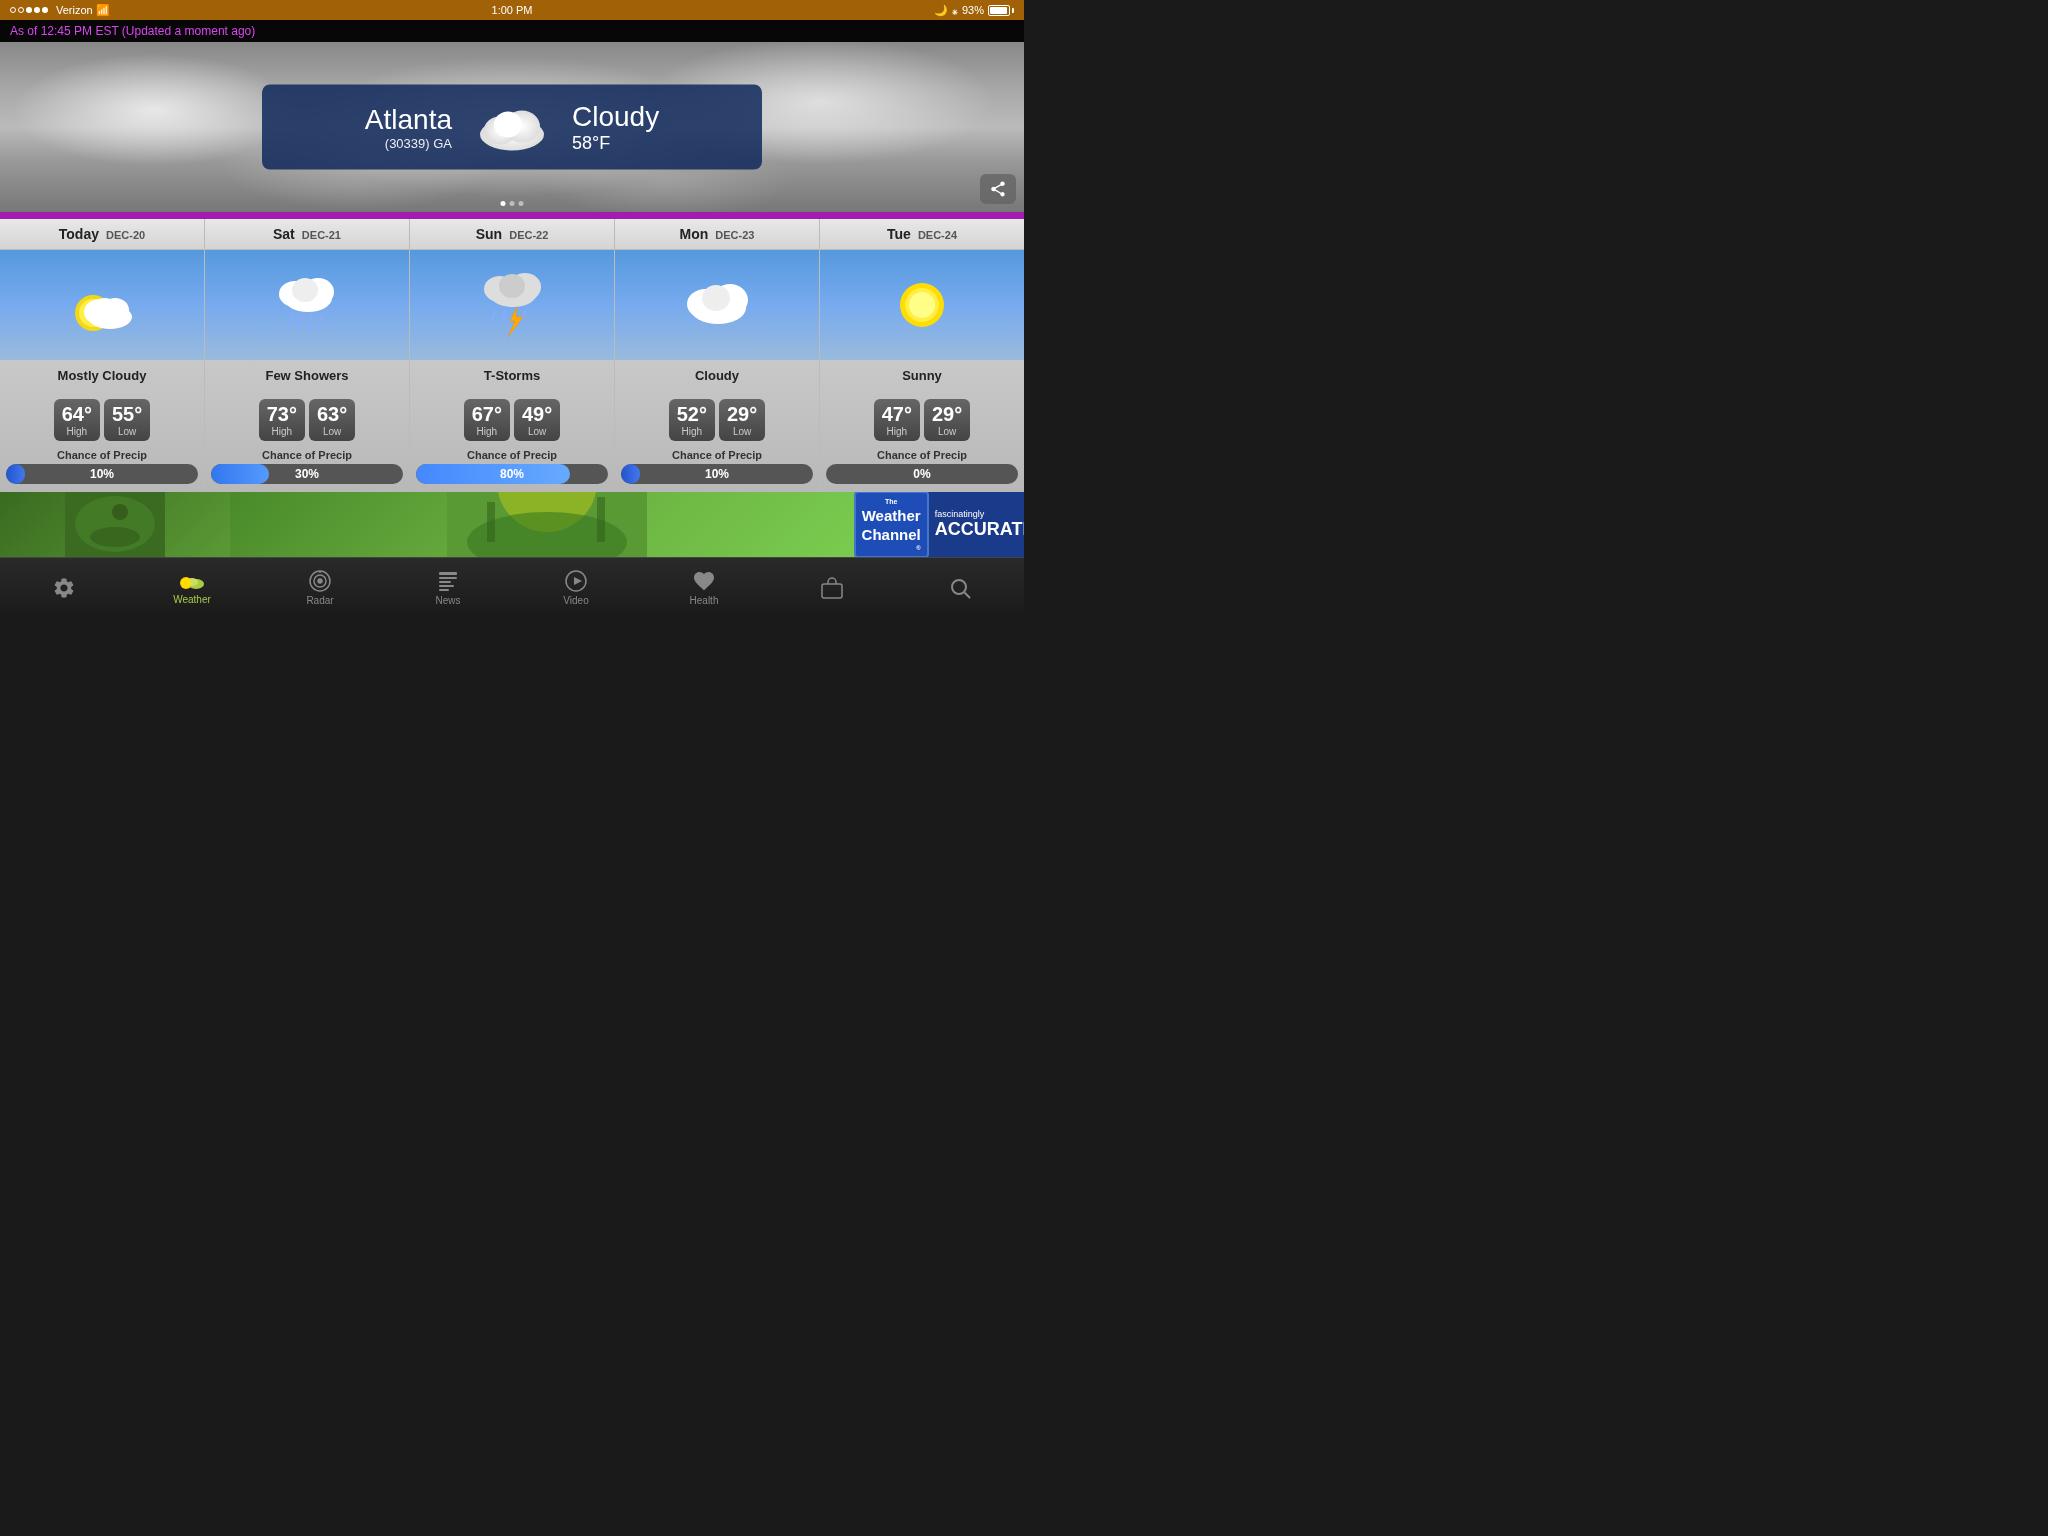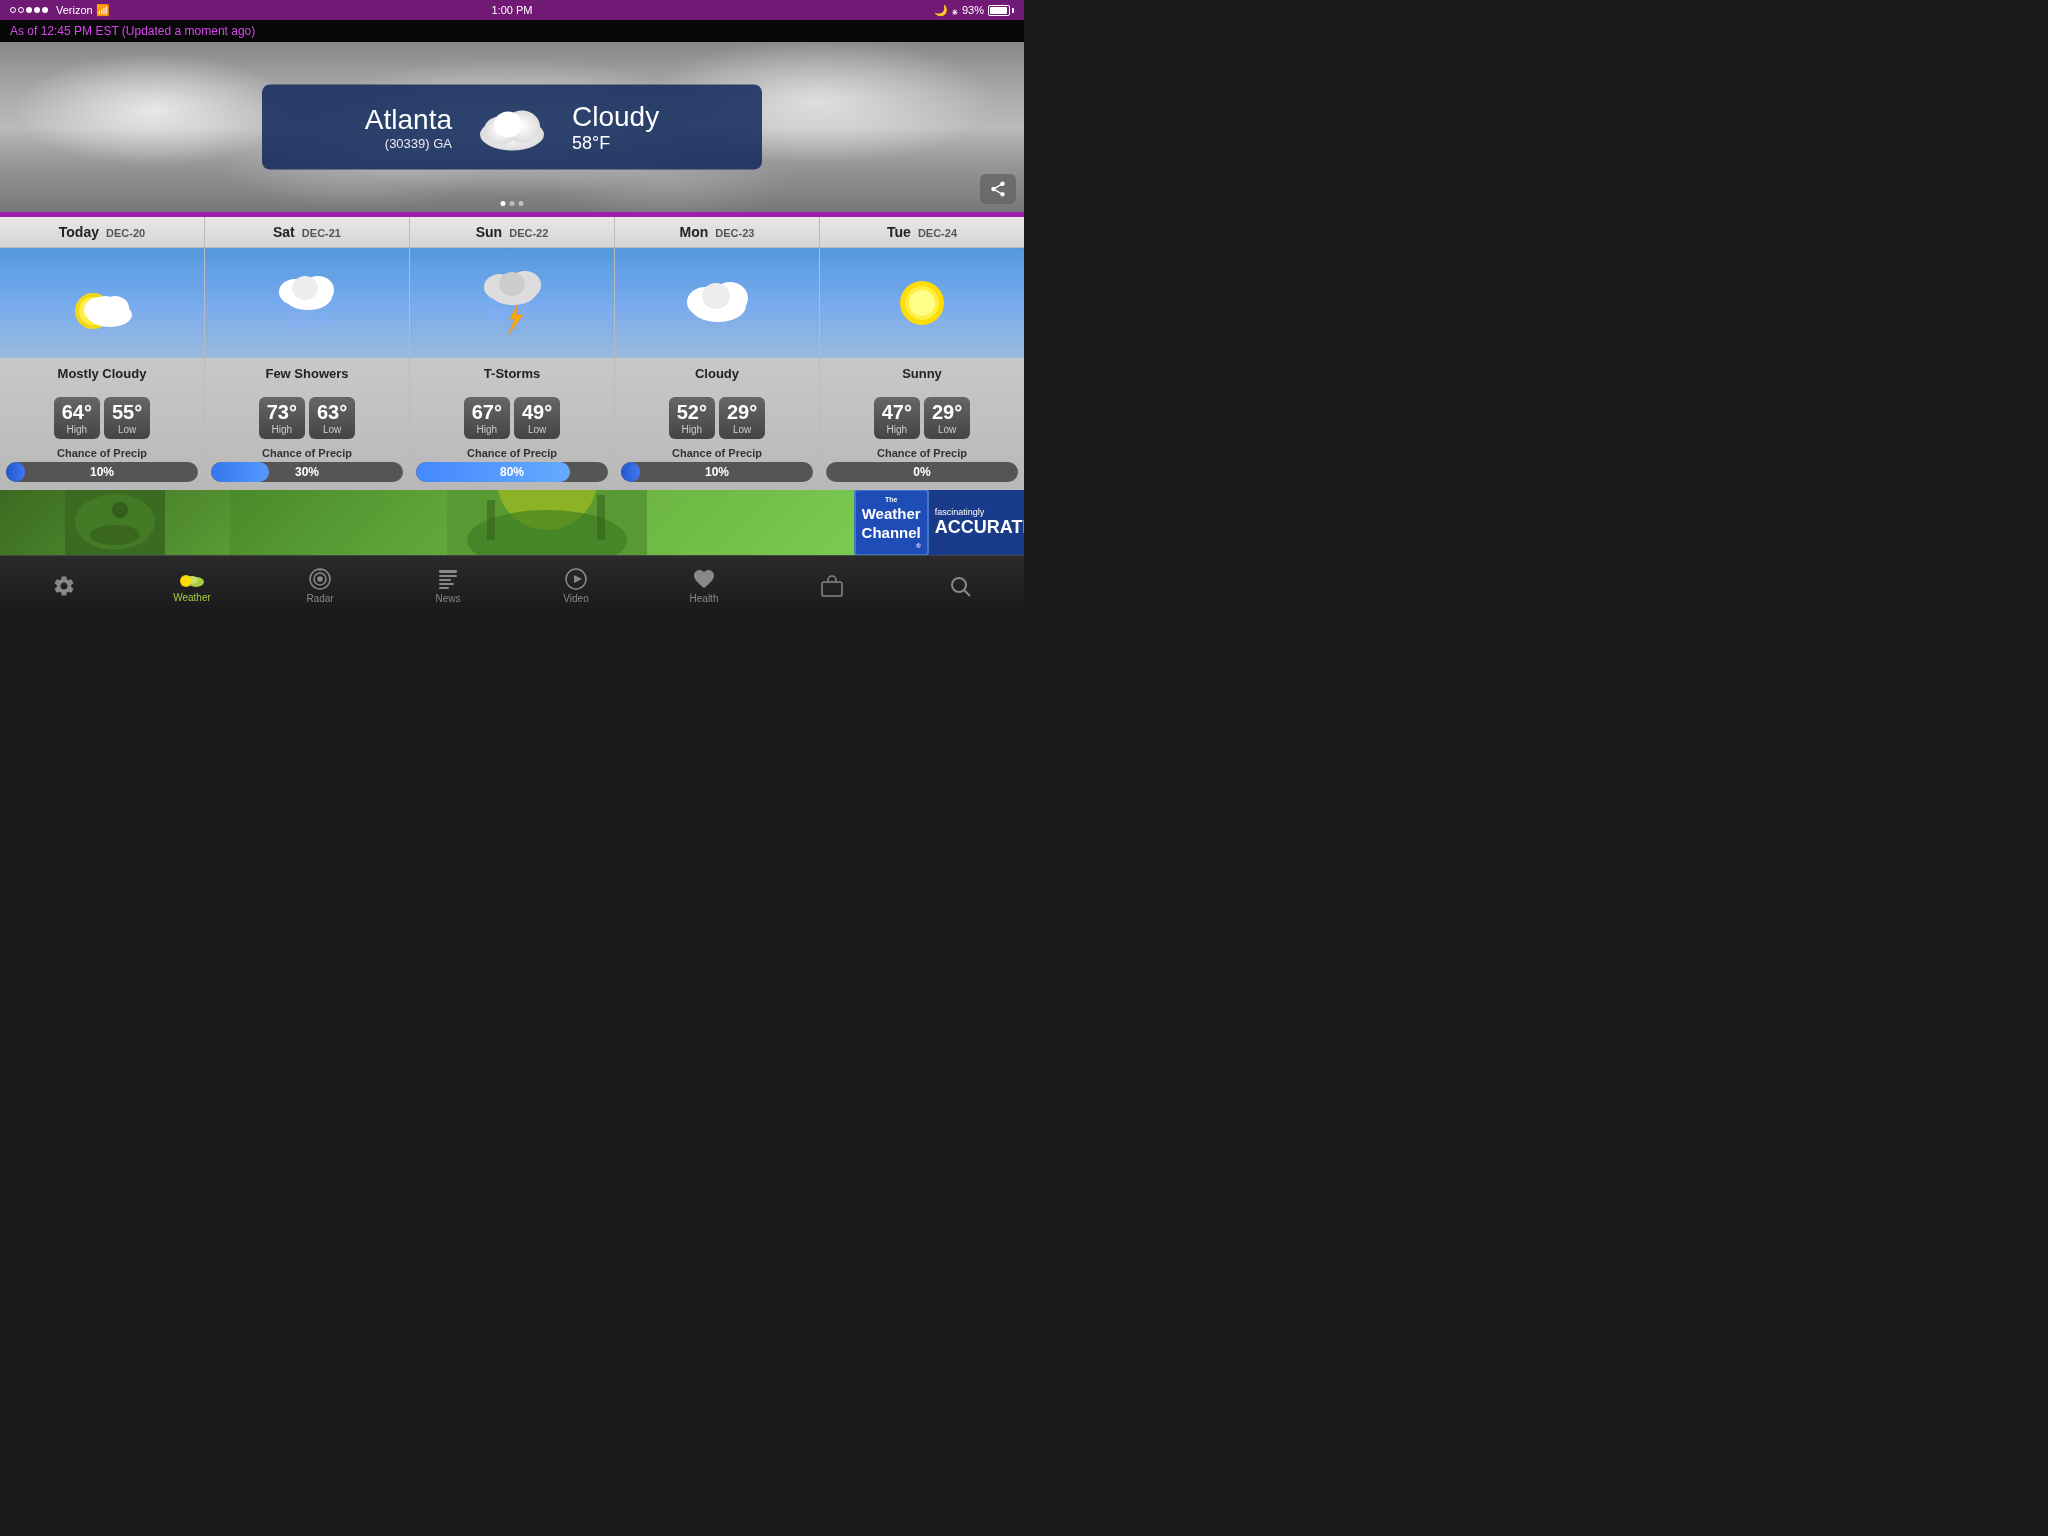--- a/index.html
+++ b/index.html
@@ -7,21 +7,21 @@
       width: 1024px;
       height: 768px;
       background: #1a1a1a;
       font-family: -apple-system, 'Helvetica Neue', Arial, sans-serif;
       overflow: hidden;
       position: relative;
     }
 
     
     #status-bar {
-      background: #701a75;
+      background: #a16207;
       height: 20px;
       display: flex;
       align-items: center;
       justify-content: space-between;
       padding: 0 10px;
       color: white;
       font-size: 11px;
       font-weight: 500;
       position: relative;
       z-index: 100;
@@ -110,21 +110,21 @@
       width: 36px; height: 30px;
       display: flex; align-items: center; justify-content: center;
       color: white; font-size: 14px;
       cursor: pointer;
     }
 
     
     #forecast {
       background: #0369a1;
       display: flex;
-      border-top: 5px solid #a21caf;
+      border-top: 7px solid #a21caf;
     }
 
     .day-col {
       flex: 1;
       border-right: 1px solid #bbb;
       display: flex;
       flex-direction: column;
     }
     .day-col:last-child { border-right: none; }
 

